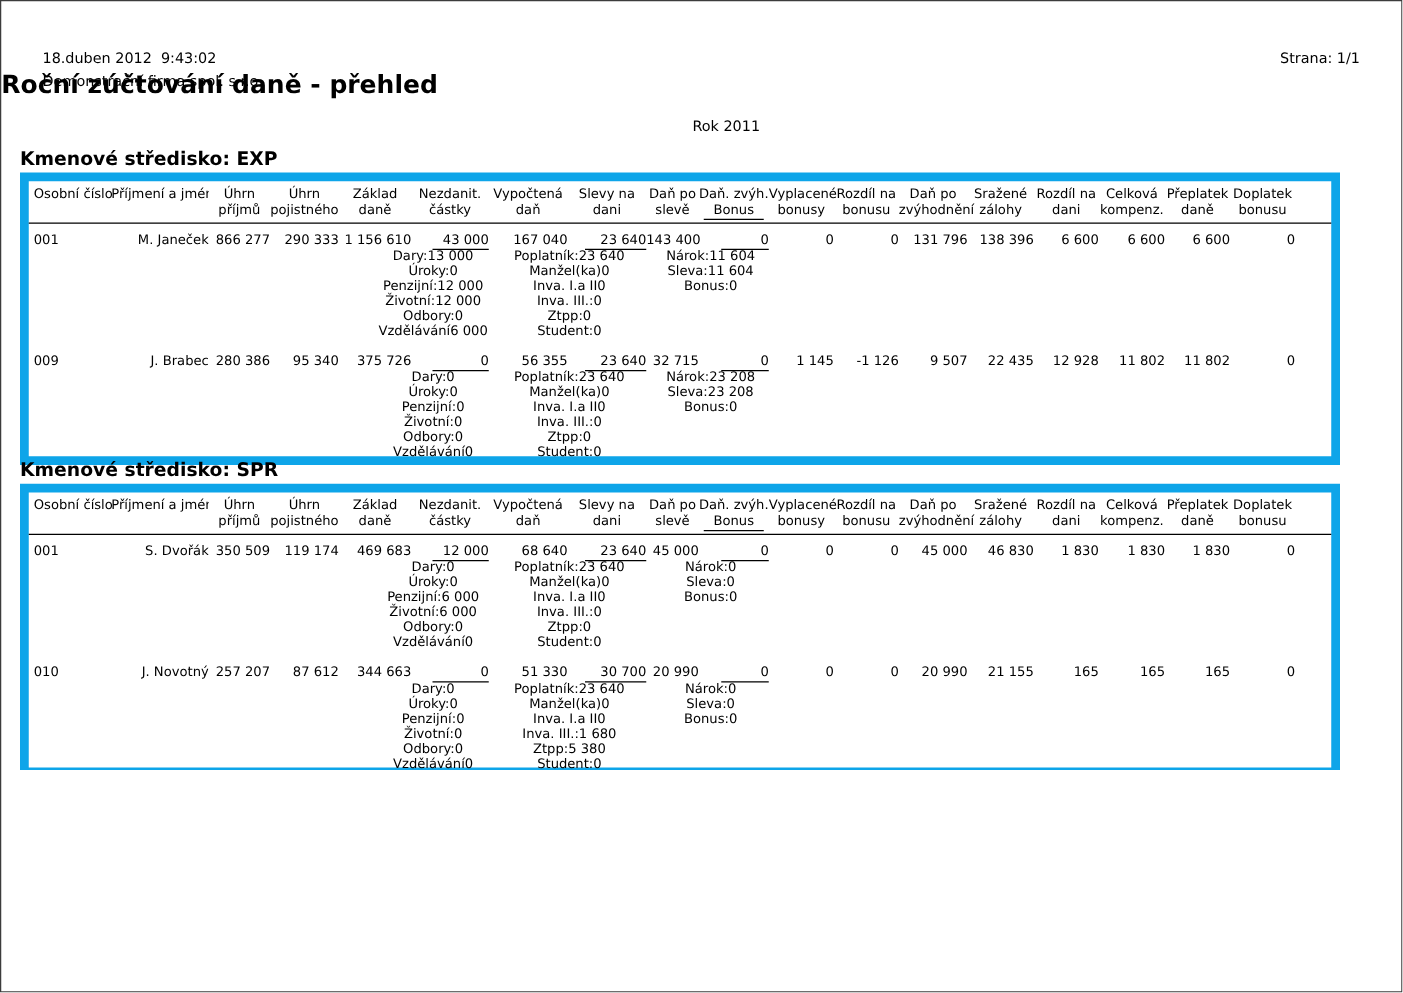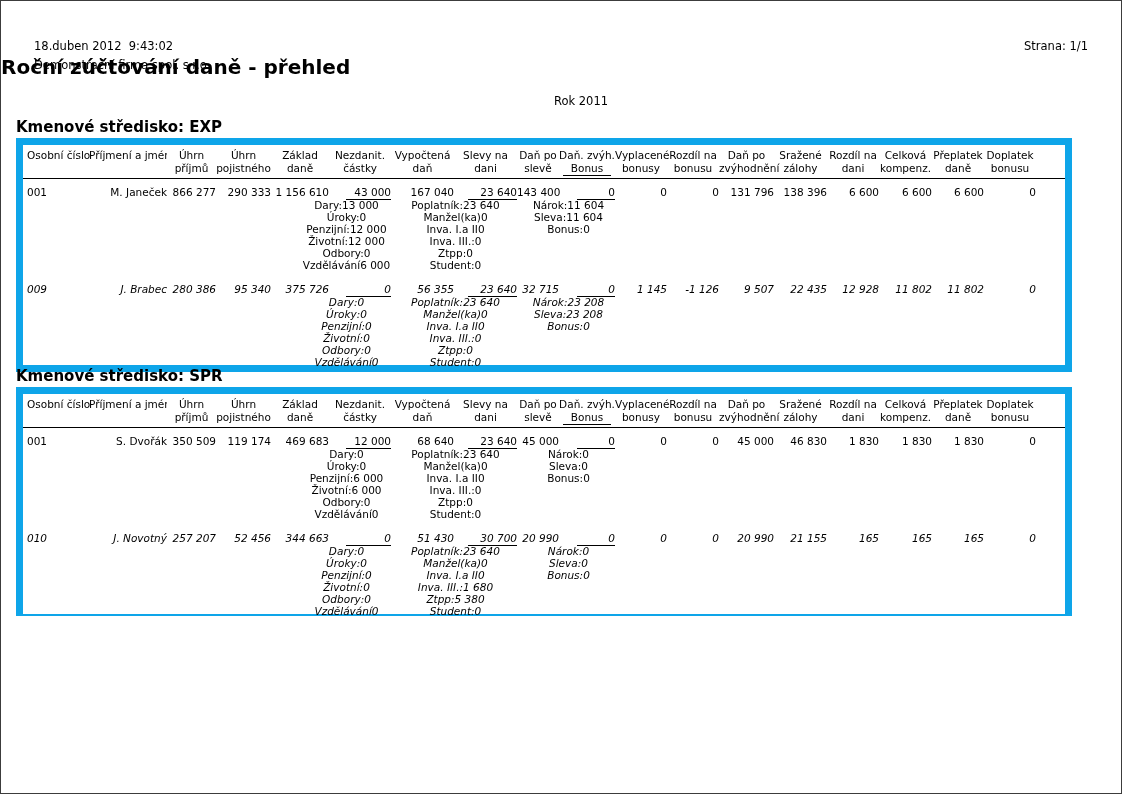--- a/index.html
+++ b/index.html
@@ -22,21 +22,21 @@
 
   .thead{padding:4px 0 2px 0;border-bottom:1px solid #000;}
   .th{font-size:10.5px;text-align:center;line-height:13px;white-space:nowrap;}
   .th:nth-child(1){text-align:left;padding-left:4px;}
   .th:nth-child(2){text-align:left;overflow:hidden;}
   .th .lb{display:inline;}
   .th:nth-child(10) .lb{display:inline-block;min-width:48px;border-bottom:1px solid #000;}
 
   .rows{font-size:10.5px;}
   .row{position:relative;height:97px;}
-  .row.last{height:89px;font-style:italic;}
+  .row.last{height:89px;}
   .main{padding-top:7px;}
   .main .c{text-align:right;white-space:nowrap;}
   .main .c:nth-child(1){text-align:left;padding-left:4px;}
   .main .c:nth-child(2){text-align:right;overflow:hidden;margin-left:20px;}
   .main .c:nth-child(6) .v,
   .main .c:nth-child(8) .v,
   .main .c:nth-child(10) .v{display:inline-block;text-align:right;border-bottom:1px solid #000;padding-bottom:1px;}
   .main .c:nth-child(6) .v{min-width:45px;}
   .main .c:nth-child(8) .v{min-width:49px;}
   .main .c:nth-child(10) .v{min-width:38px;}
@@ -517,24 +517,24 @@
                 <span>Bonus:</span>
                 <span>0</span>
               </div>
           </div>
         </div>
         <div class="row last">
           <div class="main gridrow">
             <div class="c">010</div>
             <div class="c">J. Novotný</div>
             <div class="c"><span class="v">257 207</span></div>
-              <div class="c"><span class="v">52 456</span></div>
+              <div class="c"><span class="v">87 612</span></div>
               <div class="c"><span class="v">344 663</span></div>
               <div class="c"><span class="v">0</span></div>
-              <div class="c"><span class="v">51 430</span></div>
+              <div class="c"><span class="v">51 330</span></div>
               <div class="c"><span class="v">30 700</span></div>
               <div class="c"><span class="v">20 990</span></div>
               <div class="c"><span class="v">0</span></div>
               <div class="c"><span class="v">0</span></div>
               <div class="c"><span class="v">0</span></div>
               <div class="c"><span class="v">20 990</span></div>
               <div class="c"><span class="v">21 155</span></div>
               <div class="c"><span class="v">165</span></div>
               <div class="c"><span class="v">165</span></div>
               <div class="c"><span class="v">165</span></div>

